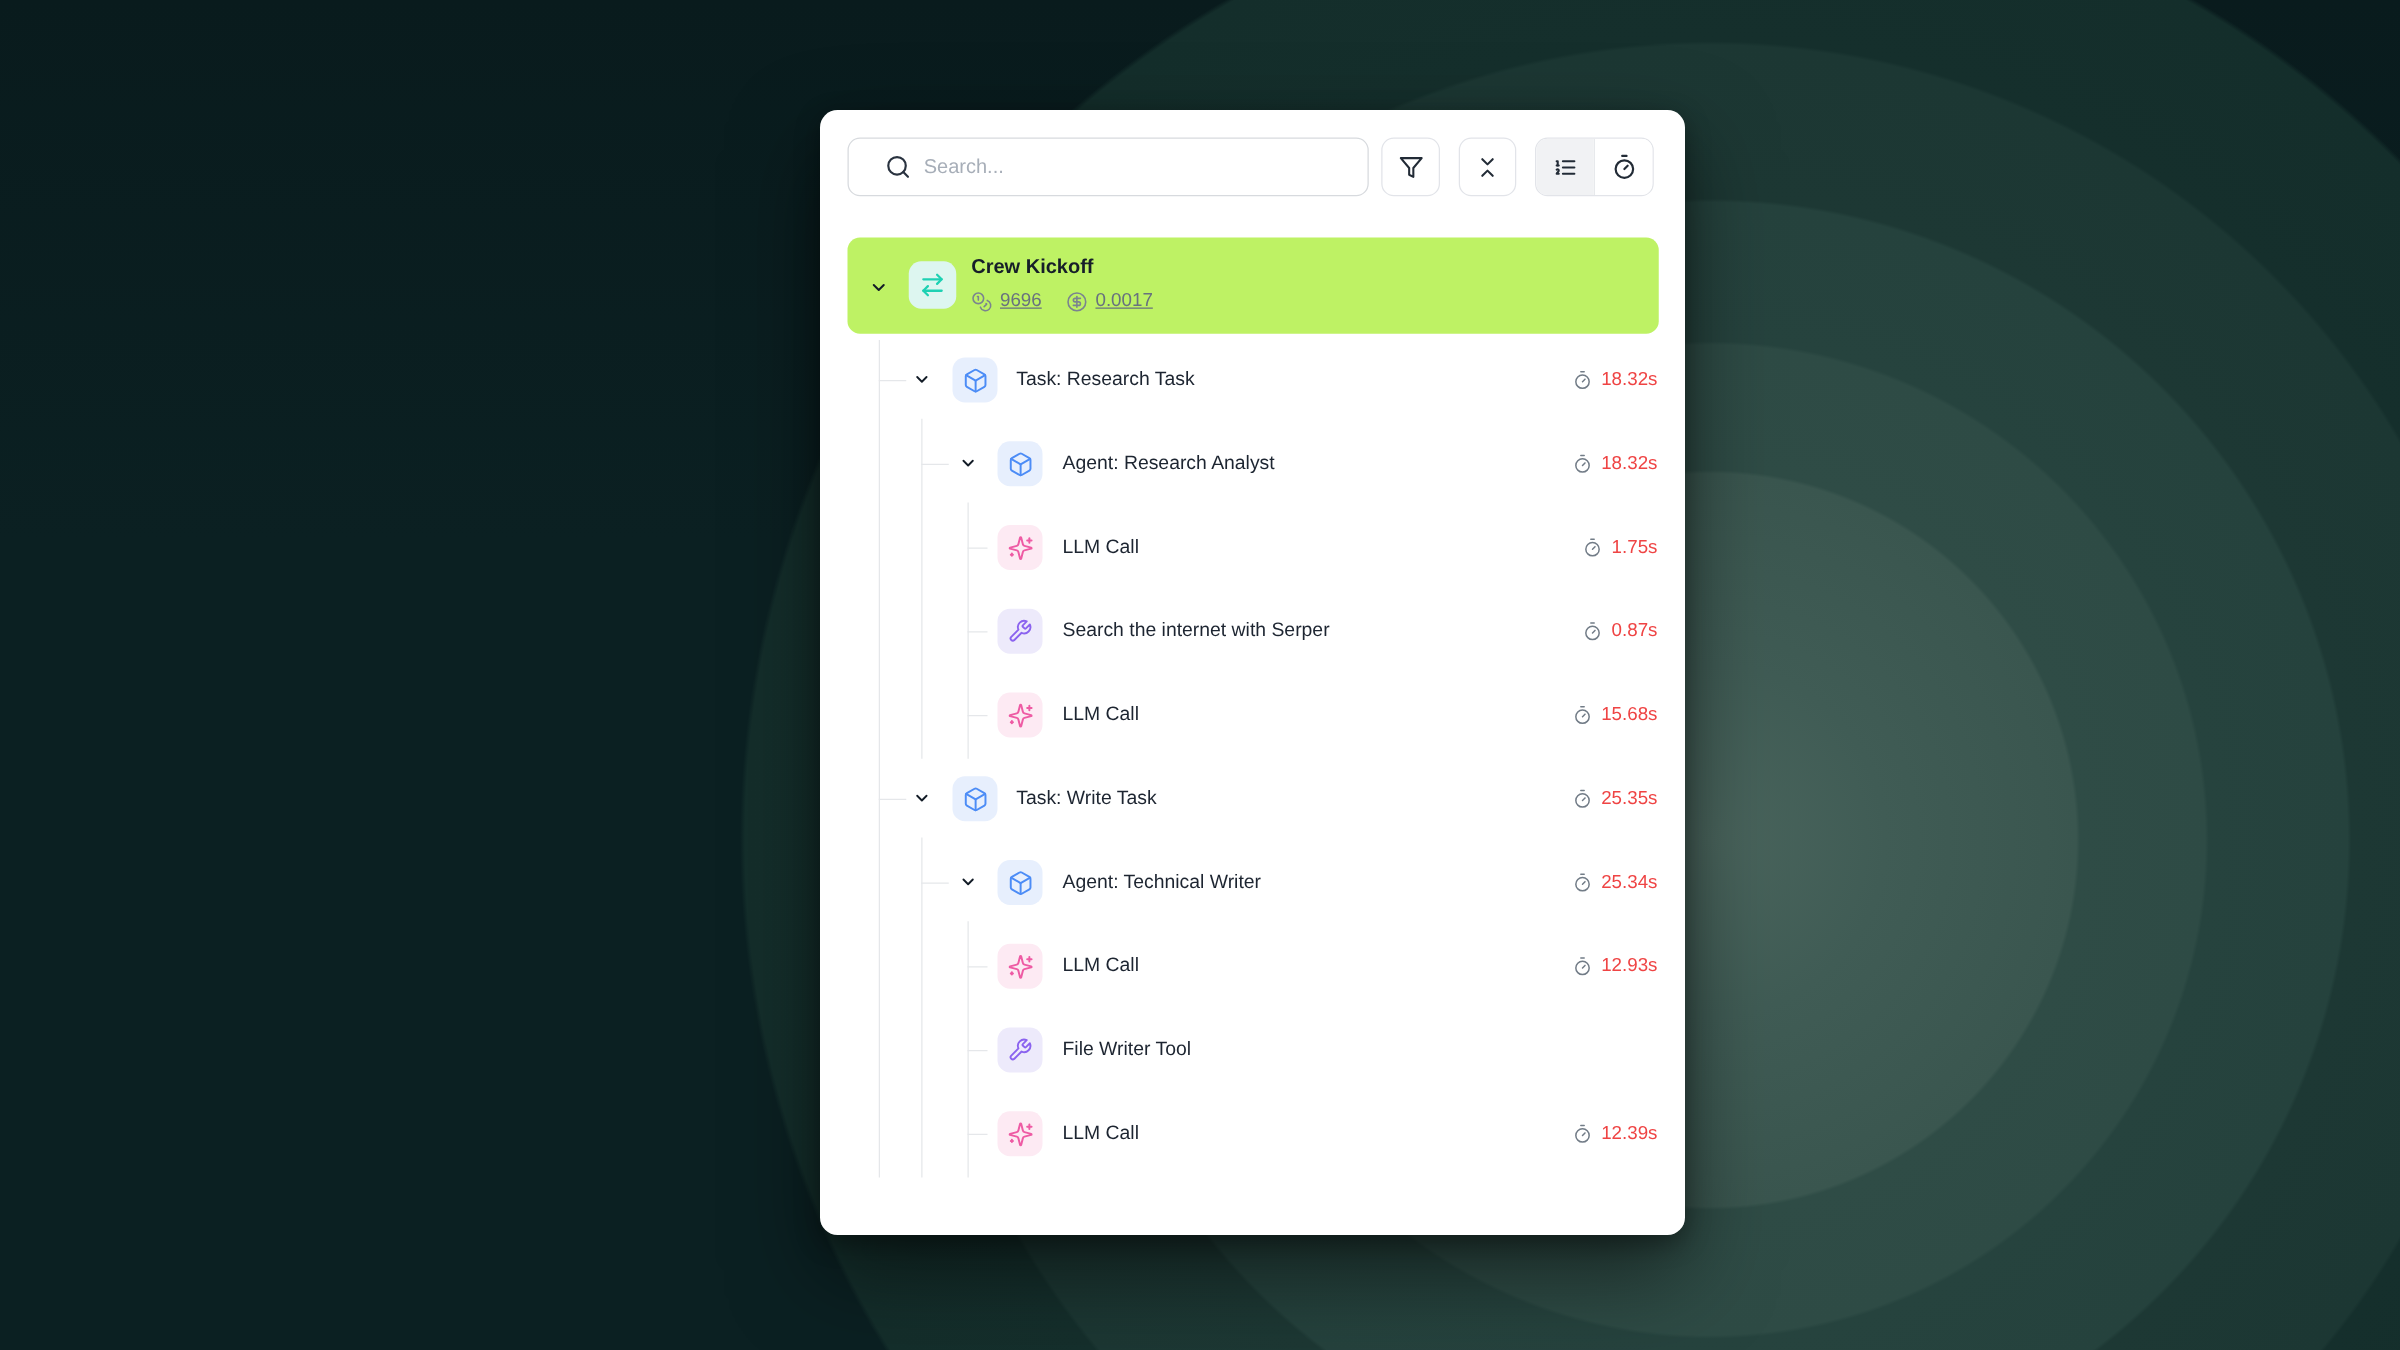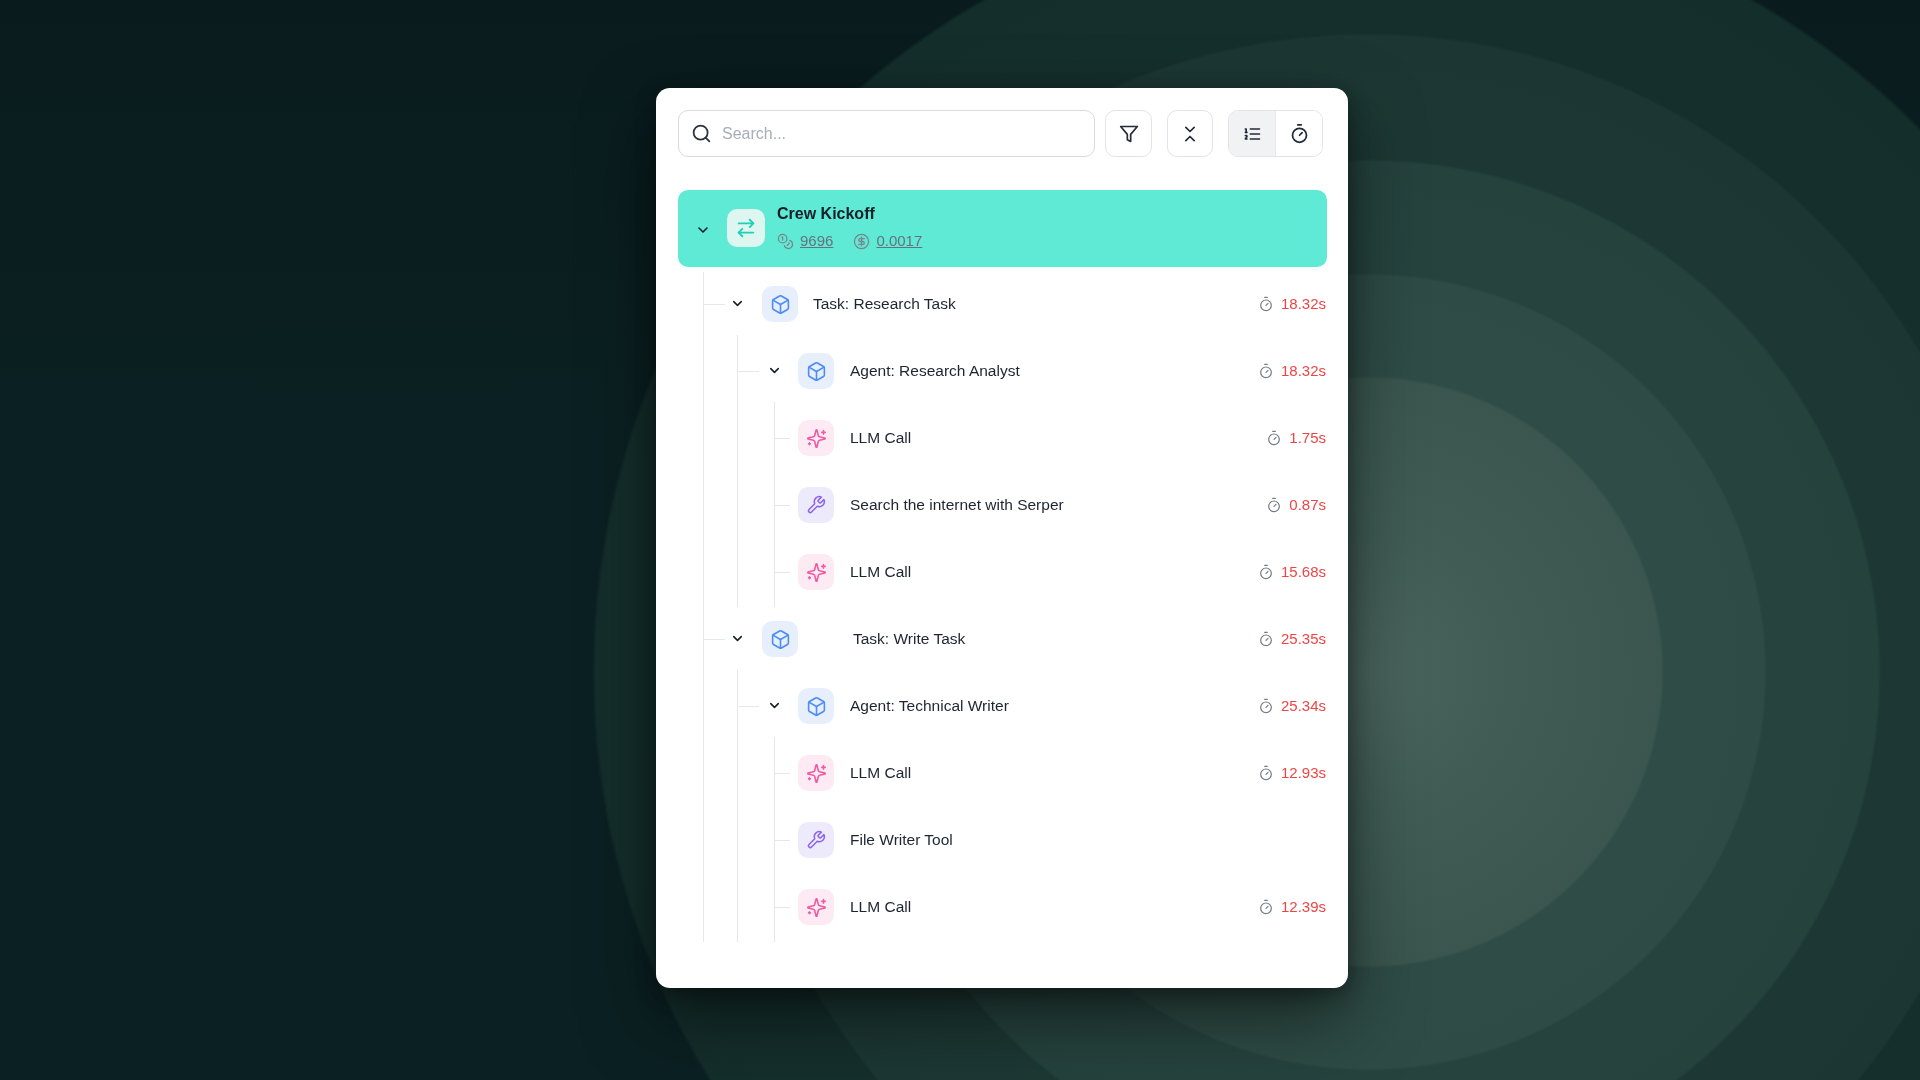--- a/index.html
+++ b/index.html
@@ -22,21 +22,21 @@
   }
   .card{
     position:absolute;left:656px;top:88px;width:692px;height:900px;
     background:#ffffff;border-radius:14px;
     box-shadow:0 30px 70px rgba(0,0,0,.5), 0 6px 20px rgba(0,0,0,.35);
   }
   
   .search{
     position:absolute;left:22px;top:22px;width:417px;height:47px;
     border:1px solid #d7dade;border-radius:10px;box-sizing:border-box;
-    display:flex;align-items:center;padding:0 12px;gap:10px;background:#fff;
+    display:flex;align-items:center;padding:0 29px;gap:10px;background:#fff;
   }
   .search svg{flex:0 0 auto;color:#2a3340;}
   .search input{
     border:none;outline:none;flex:1;font:16px "Liberation Sans",sans-serif;color:#1d2531;
     background:transparent;padding:0;
   }
   .search input::placeholder{color:#a7aeb8;}
   .tbtn{
     position:absolute;top:22px;height:47px;box-sizing:border-box;
     border:1px solid #e2e4e9;border-radius:10px;background:#fff;
@@ -50,21 +50,21 @@
   }
   .seg .half{
     flex:1;display:flex;align-items:center;justify-content:center;color:#222b36;
     background:#fff;border:none;padding:0;cursor:pointer;
   }
   .seg .half.selected{background:#f1f2f4;}
   .seg .half + .half{border-left:1px solid #e7e9ec;}
   
   .tree{position:absolute;left:22px;top:0;width:649px;height:100%;}
   .crew-row{
-    position:absolute;left:0;top:102px;width:649px;height:77px;background:#5eead4;
+    position:absolute;left:0;top:102px;width:649px;height:77px;background:#bef264;
     border-radius:10px;cursor:pointer;
   }
   .crew-chevron{position:absolute;left:17px;top:32px;width:16px;height:16px;color:#131c27;
     background:none;border:none;padding:0;cursor:pointer;}
   .crew-icon{
     position:absolute;left:49px;top:19px;width:38px;height:38px;border-radius:10px;
     background:#ddf6f0;color:#1ed1b3;display:flex;align-items:center;justify-content:center;
   }
   .crew-text{position:absolute;left:99px;top:12px;display:flex;flex-direction:column;gap:4px;}
   .crew-title{font-size:16px;font-weight:700;color:#161e29;line-height:24px;}
@@ -324,21 +324,21 @@
           <button class="chev" style="left: 51px;"><svg width="15" height="15" viewBox="0 0 24 24" fill="none" stroke="currentColor" stroke-width="2.4" stroke-linecap="round" stroke-linejoin="round">
               <path d="m6 9 6 6 6-6"></path>
             </svg></button>
           <div class="type-ico ico-cube" style="left: 84px;">
             <svg width="21" height="21" viewBox="0 0 24 24" fill="none" stroke="currentColor" stroke-width="1.8" stroke-linecap="round" stroke-linejoin="round">
               <path d="M21 8a2 2 0 0 0-1-1.73l-7-4a2 2 0 0 0-2 0l-7 4A2 2 0 0 0 3 8v8a2 2 0 0 0 1 1.73l7 4a2 2 0 0 0 2 0l7-4A2 2 0 0 0 21 16Z"></path>
               <path d="m3.3 7 8.7 5 8.7-5"></path>
               <path d="M12 22V12"></path>
             </svg>
           </div>
-          <div class="lbl" style="left: 135px; margin-left: 40px;">Task: Write Task</div>
+          <div class="lbl" style="left: 135px;">Task: Write Task</div>
           <div class="dur">
             <div class="d-ico">
               <svg width="16" height="16" viewBox="0 0 24 24" fill="none" stroke="currentColor" stroke-width="1.8" stroke-linecap="round" stroke-linejoin="round">
                 <line x1="10" y1="2" x2="14" y2="2"></line>
                 <line x1="12" y1="14" x2="15" y2="11"></line>
                 <circle cx="12" cy="14" r="8"></circle>
               </svg>
             </div>
             <div>25.35s</div>
           </div>

